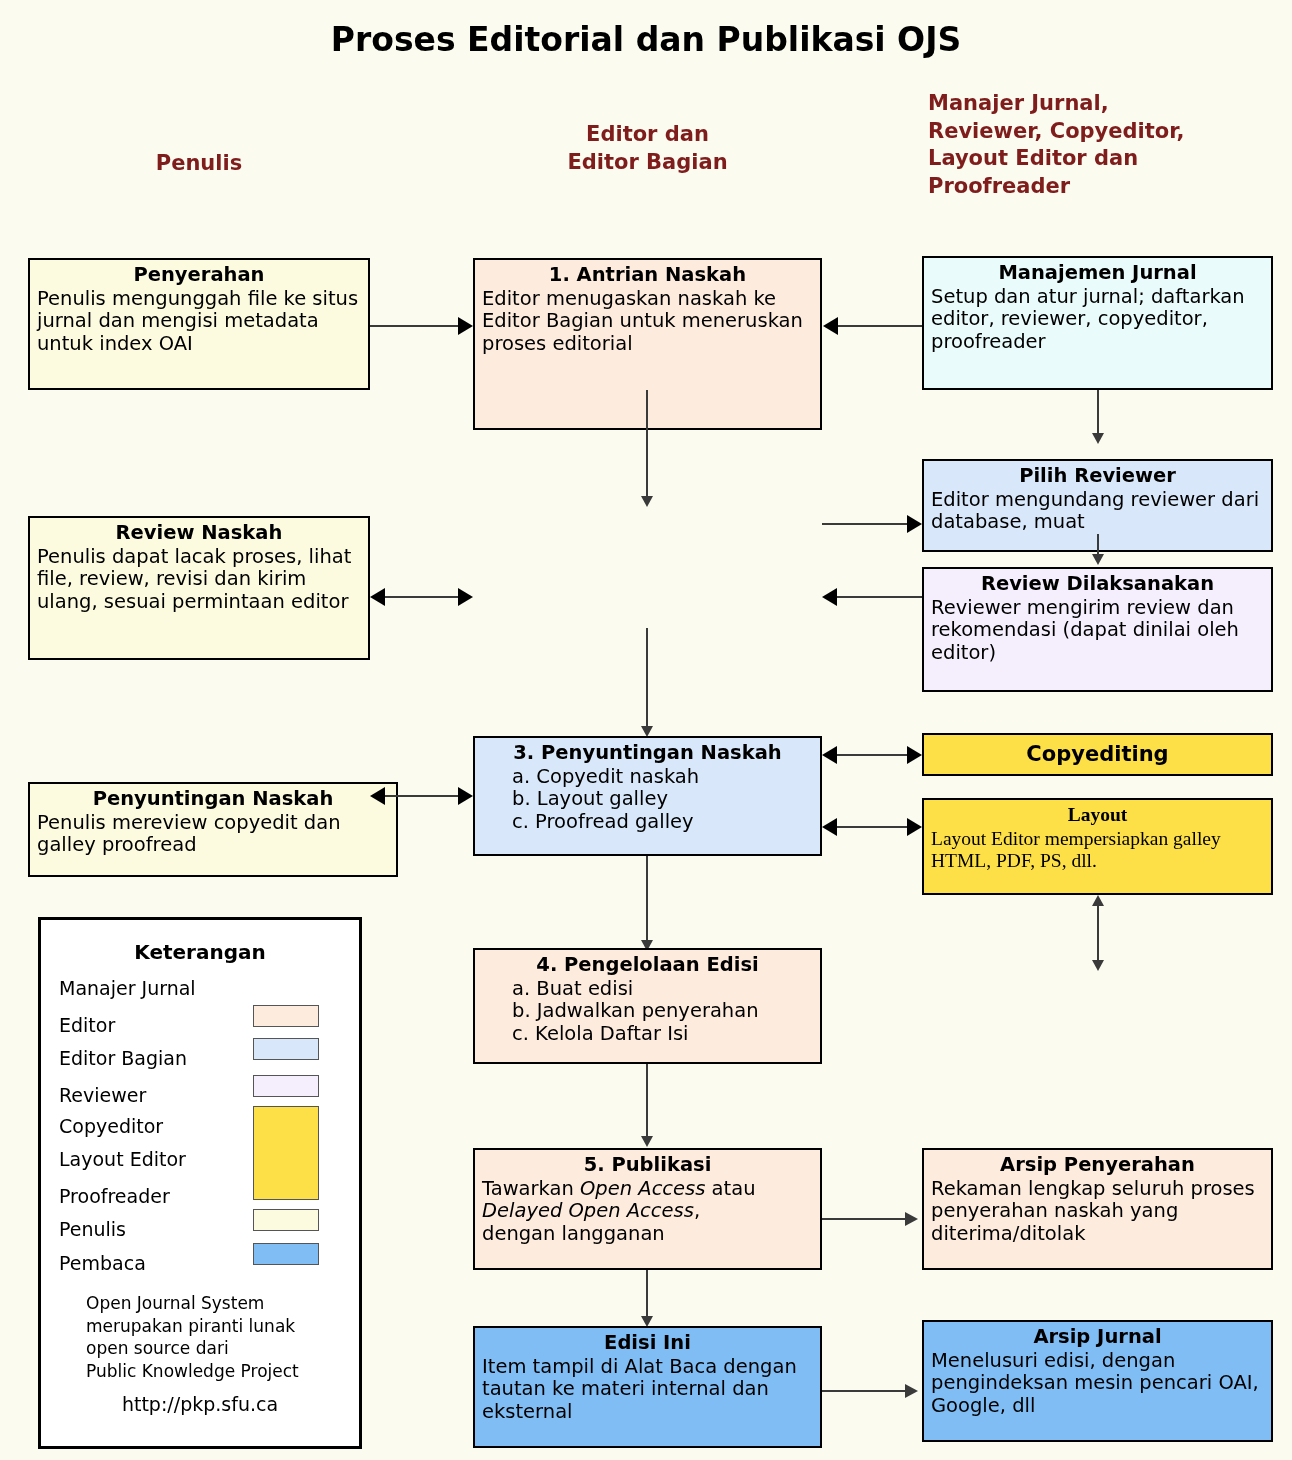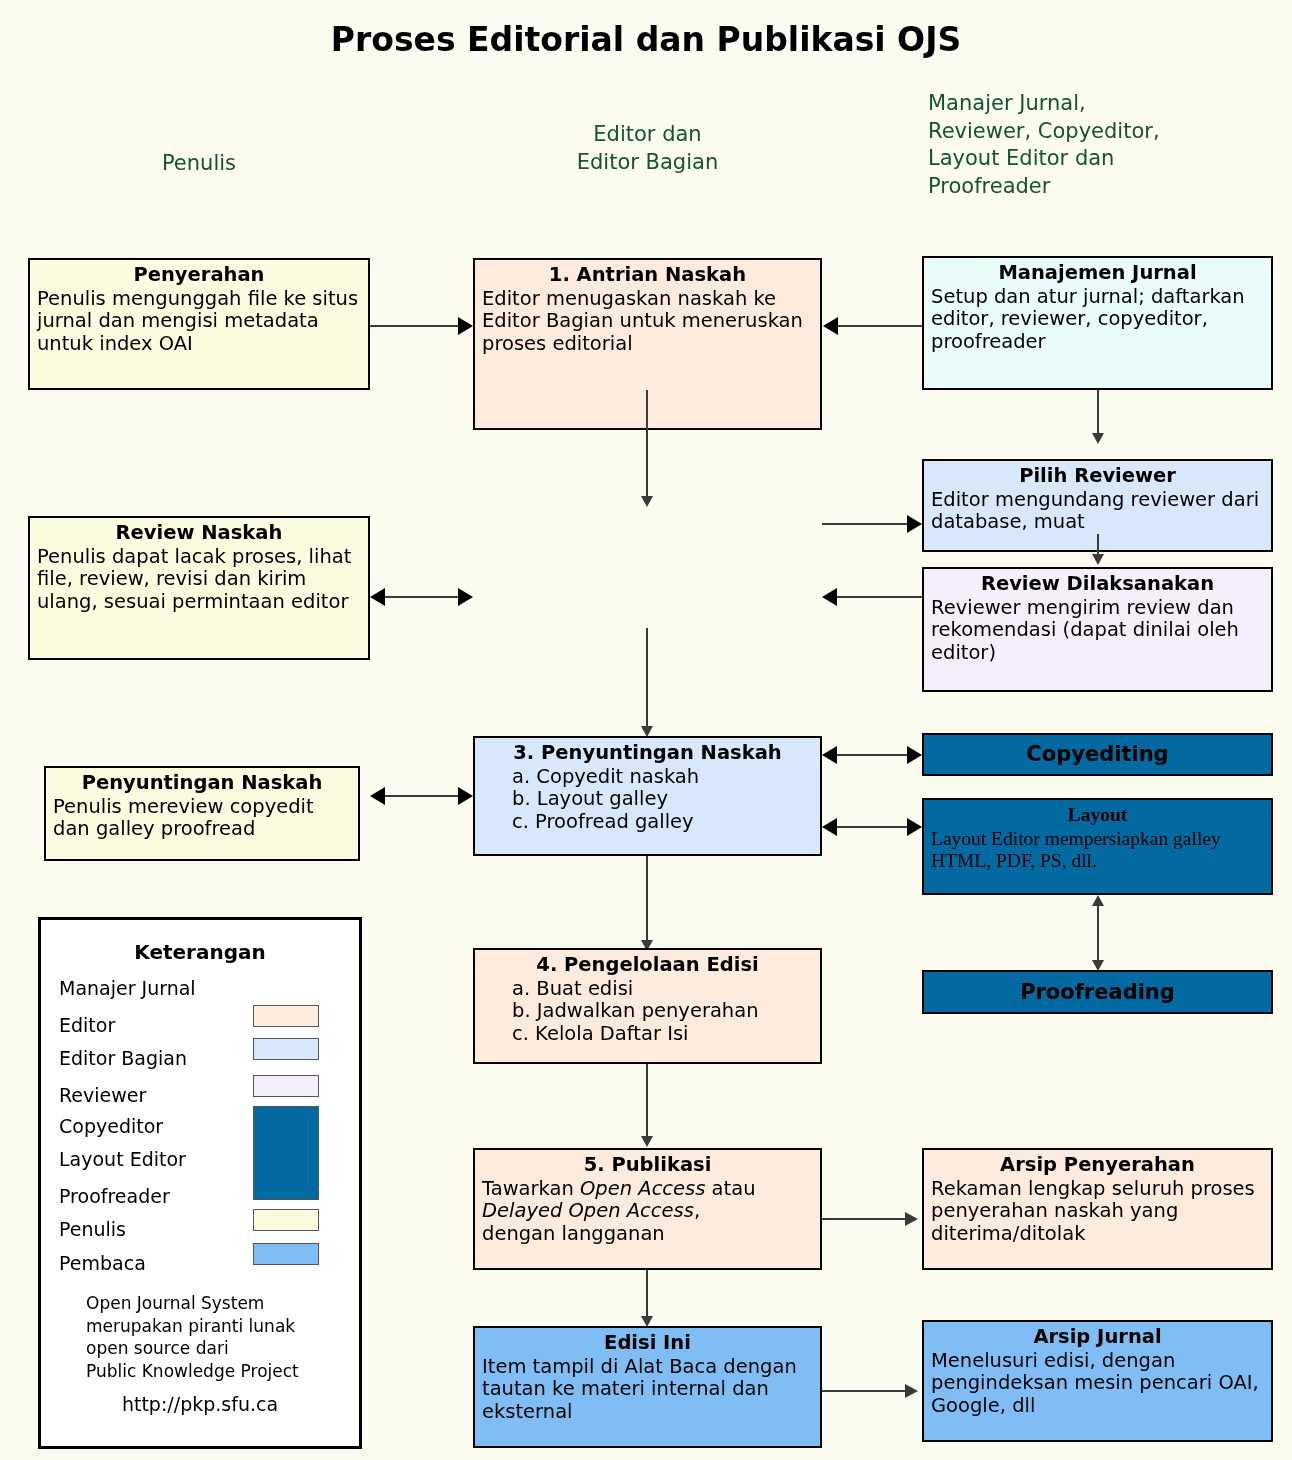--- a/index.html
+++ b/index.html
@@ -21,22 +21,22 @@
     width: 1292px;
     text-align: center;
     font-size: 33px;
     font-weight: bold;
     color: #000;
     letter-spacing: 0px;
   }
   .colhead {
     position: absolute;
     font-size: 21px;
-    font-weight: normal;
-    color: #14532d;
+    font-weight: bold;
+    color: #7f1d1d;
     line-height: 1.32;
   }
   #colhead-penulis { left: 28px; top: 150px; width: 342px; text-align: center; }
   #colhead-editor  { left: 473px; top: 121px; width: 349px; text-align: center; }
   #colhead-manajer { left: 928px; top: 90px;  width: 360px; text-align: left; }
 
   .box {
     position: absolute;
     box-sizing: border-box;
     border: 2px solid #000;
@@ -64,21 +64,21 @@
     justify-content: center;
   }
   .box.center-only .bt { margin-bottom: 0; font-size: 21px; }
 
   
   .c-author   { background: #FCFBE0; }
   .c-editor   { background: #FDEBDD; }
   .c-section  { background: #D8E8FA; }
   .c-manager  { background: #E9FBFA; }
   .c-reviewer { background: #F5EFFD; }
-  .c-prod     { background: #0369a1; }
+  .c-prod     { background: #fde047; }
   .c-reader   { background: #80BDF4; }
 
   
   .ln {
     position: absolute;
     background: #3a3a3a;
   }
   .lnh { height: 2px; }
   .lnv { width: 2px; }
   .arrow {
@@ -202,44 +202,41 @@
 
   <div class="ln lnh" style="left:837px; top:596px; width:85px;"></div>
   <div class="arrow ar-left" style="left:822px; top:588px;"></div>
 
   <div class="ln lnv" style="left:1097px; top:534px; height:22px;"></div>
   <div class="arrow ar-down-s" style="left:1092px; top:554px;"></div>
 
   <div class="ln lnv" style="left:646px; top:628px; height:100px;"></div>
   <div class="arrow ar-down-s" style="left:641px; top:726px;"></div>
 
-  <div class="box c-author" style="left:28px; top:766px; width:316px; height:95px;margin-left:16px;">
+  <div class="box c-author" style="left:28px; top:782px; width:370px; height:95px;">
     <span class="bt">Penyuntingan Naskah</span>
     <span class="bd">Penulis mereview copyedit dan galley proofread</span>
   </div>
 
   <div class="box c-section" style="left:473px; top:736px; width:349px; height:120px;">
     <span class="bt">3. Penyuntingan Naskah</span>
     <span class="bd ind">a. Copyedit naskah
 b. Layout galley
 c. Proofread galley</span>
   </div>
 
   <div class="box c-prod center-only" style="left:922px; top:733px; width:351px; height:43px;">
     <span class="bt">Copyediting</span>
   </div>
 
   <div class="box c-prod" style="left:922px; top:798px; width:351px; height:97px;font-family:Liberation Serif, serif;">
     <span class="bt">Layout</span>
     <span class="bd">Layout Editor mempersiapkan galley HTML, PDF, PS, dll.</span>
   </div>
 
-  <div class="box c-prod center-only" style="left:922px; top:970px; width:351px; height:44px;">
-    <span class="bt">Proofreading</span>
-  </div>
 
   <div class="ln lnh" style="left:385px; top:795px; width:73px;"></div>
   <div class="arrow ar-left" style="left:370px; top:787px;"></div>
   <div class="arrow ar-right" style="left:458px; top:787px;"></div>
 
   <div class="ln lnh" style="left:837px; top:754px; width:70px;"></div>
   <div class="arrow ar-left" style="left:822px; top:746px;"></div>
   <div class="arrow ar-right" style="left:907px; top:746px;"></div>
 
   <div class="ln lnh" style="left:837px; top:826px; width:70px;"></div>

